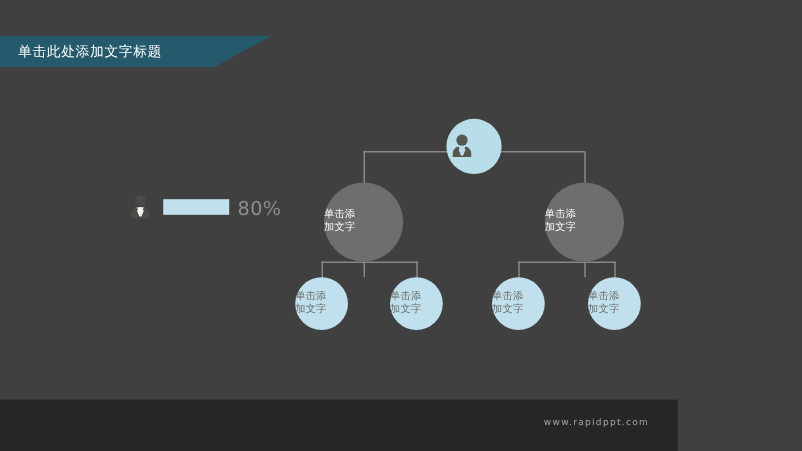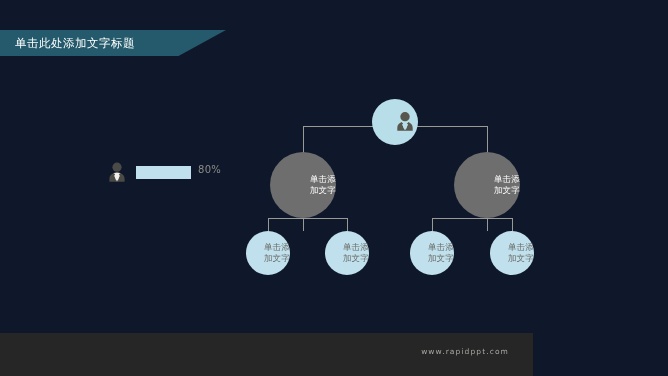--- a/index.html
+++ b/index.html
@@ -5,21 +5,21 @@
 <style>
   html, body {
     margin: 0;
     padding: 0;
     background: #888;
   }
   #slide {
     position: relative;
     width: 668px;
     height: 376px;
-    background: #0f172a;
+    background: #404040;
     overflow: hidden;
     font-family: "DejaVu Sans", "Liberation Sans", sans-serif;
     -webkit-font-smoothing: antialiased;
   }
 
   
   #title-banner {
     position: absolute;
     left: 0;
     top: 30px;
@@ -67,21 +67,21 @@
     top: 6px;
     width: 55px;
     height: 13px;
   }
   .legend-bar.blue { background: #bfe0ec; }
   .legend-bar.gray { background: #6e6e6e; }
   .legend-pct {
     position: absolute;
     left: 94px;
     top: 4px;
-    font-size: 10px;
+    font-size: 16px;
     color: #8d8d86;
     letter-spacing: 0.3px;
   }
 
   
   #orgchart {
     position: absolute;
     left: 0;
     top: 0;
     width: 668px;
@@ -95,21 +95,21 @@
   }
   .conn.h { height: 1px; }
   .conn.v { width: 1px; }
 
   .node {
     position: absolute;
     border-radius: 50%;
     box-sizing: border-box;
     display: flex;
     align-items: center;
-    justify-content: flex-end;
+    justify-content: flex-start;
     text-align: center;
     pointer-events: auto;
   }
   .node-label {
     font-size: 8.5px;
     line-height: 1.35;
     letter-spacing: 0.2px;
     white-space: pre-line;
   }
 
@@ -148,20 +148,21 @@
   #node-l3-4 { left: 490px; }
 
   
   #footer {
     position: absolute;
     left: 0;
     top: 333px;
     width: 533px;
     height: 43px;
     background: #262626;
+    padding-left: 32px;
   }
   #footer-url {
     position: absolute;
     right: 24px;
     top: 14px;
     color: #a7a7a2;
     font-size: 7.5px;
     letter-spacing: 1.1px;
   }
 </style>

